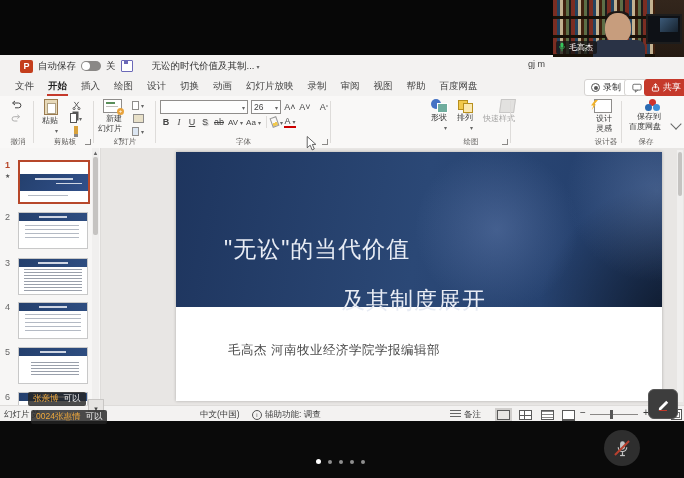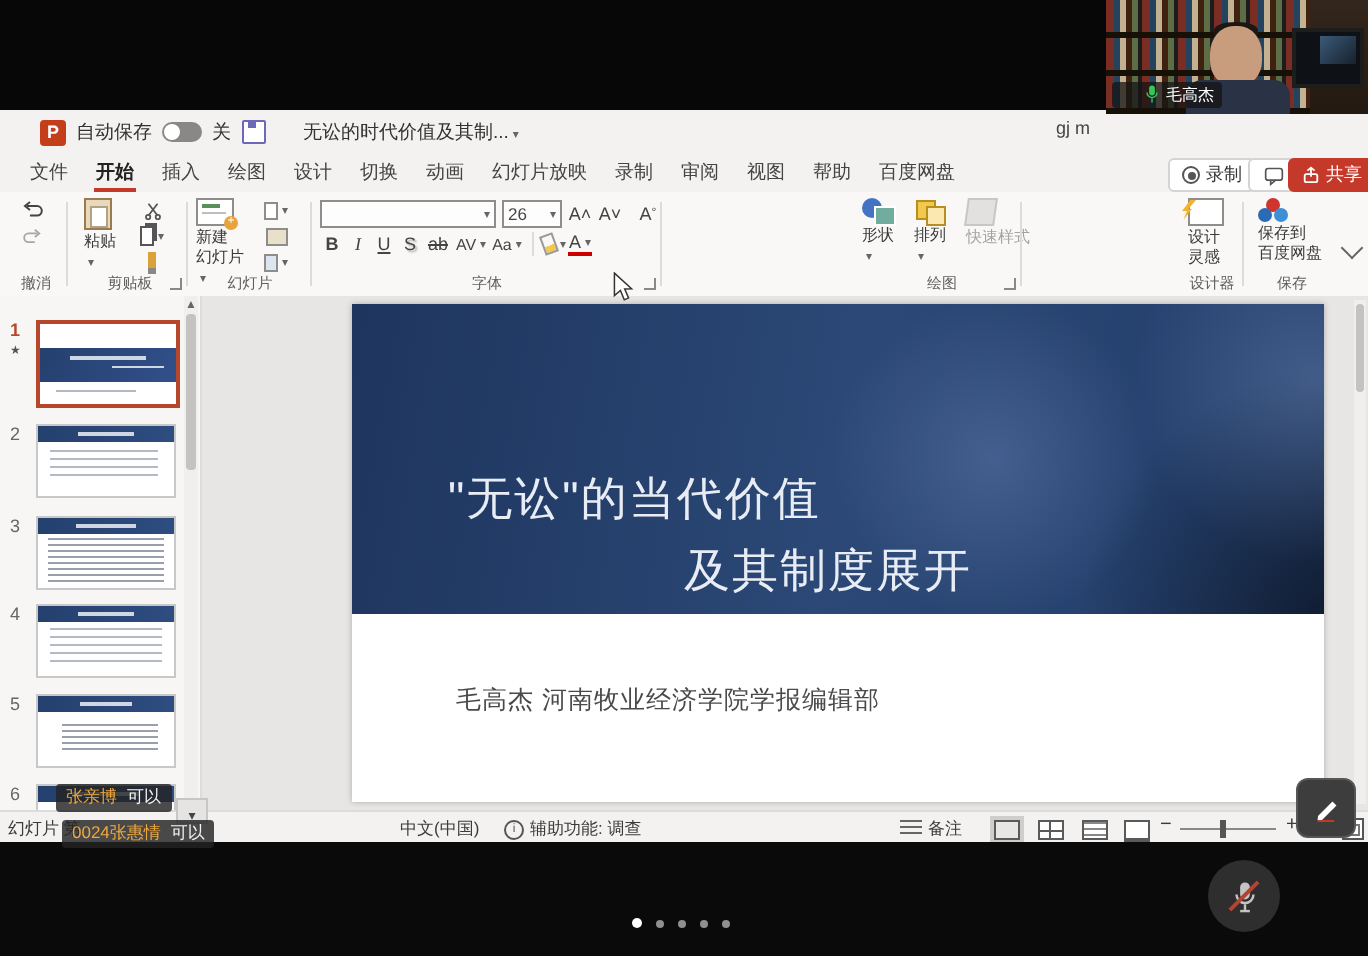--- a/index.html
+++ b/index.html
@@ -34,21 +34,21 @@
   .recdot{width:7px;height:7px;border:1.5px solid #555;border-radius:50%;position:relative;}
   .recdot:before{content:"";position:absolute;left:1.5px;top:1.5px;width:4px;height:4px;border-radius:50%;background:#555;}
   .share{background:#c5392b;border-color:#c5392b;color:#fff;}
   
   .ribbon{position:absolute;left:0;top:41px;width:100%;height:52px;background:#f9f8f7;
           border-bottom:1px solid #d8d6d4;font-size:8px;color:#3b3b3b;}
   .grp{position:absolute;top:0;height:100%;}
   .grp .sepr{position:absolute;right:0;top:5px;bottom:5px;width:1px;background:#dedcda;}
   .glabel{position:absolute;bottom:1px;left:0;right:0;text-align:center;font-size:7.5px;color:#605e5c;white-space:nowrap;}
   .lnch{position:absolute;right:3px;bottom:3px;width:5px;height:5px;border-right:1px solid #8a8886;border-bottom:1px solid #8a8886;}
-  .bigbtn{position:absolute;top:3px;display:flex;flex-direction:column;align-items:flex-start;gap:1px;
+  .bigbtn{position:absolute;top:3px;display:flex;flex-direction:column;align-items:flex-end;gap:1px;
           font-size:8px;color:#3b3b3b;line-height:1.15;text-align:center;}
   .minicol{position:absolute;top:4px;display:flex;flex-direction:column;gap:3px;align-items:center;}
   .mini{width:12px;height:10px;display:flex;align-items:center;justify-content:center;}
   .box{border:1px solid #8f8d8b;background:#fff;}
   .fbtn{display:inline-flex;align-items:center;justify-content:center;width:12px;height:12px;font-size:9px;color:#444;}
   .tlines{position:absolute;background:repeating-linear-gradient(#b4bac4 0 1px,transparent 1px 4px);}
   .li{width:12px;height:9px;background:repeating-linear-gradient(#777 0 1px,transparent 1px 3px);}
   
   .ws{position:absolute;left:0;top:93px;width:100%;height:257px;background:#e8e6e4;}
   .thumbs{position:absolute;left:0;top:0;width:100px;height:100%;background:#f7f6f5;border-right:1px solid #dedcda;overflow:hidden;}
@@ -89,21 +89,21 @@
           background:linear-gradient(180deg,#33261c,#241a12);}
   .shelfrow{position:absolute;left:0;width:78%;height:16px;
     background:repeating-linear-gradient(90deg,#7a2d22 0 4px,#24435f 4px 7px,#c3b291 7px 10px,#40210f 10px 13px,#5d6e46 13px 16px,#1c1c1c 16px 18px);
     border-bottom:3px solid #171007;}
   .tv{position:absolute;right:2px;top:14px;width:32px;height:26px;background:#0e1116;border:2px solid #1d1d1d;}
   .tvglow{position:absolute;right:6px;top:18px;width:18px;height:14px;background:linear-gradient(135deg,#3c5a78,#16222e);}
   .head{position:absolute;left:52px;top:13px;width:26px;height:30px;border-radius:46% 46% 42% 42%;background:#c79d7d;}
   .hair{position:absolute;left:54px;top:11px;width:22px;height:8px;border-radius:50% 50% 0 0;background:#1d1714;}
   .body{position:absolute;left:40px;top:40px;width:52px;height:18px;border-radius:8px 8px 0 0;background:#2a3346;}
   .nametag{position:absolute;left:3px;bottom:3px;display:flex;align-items:flex-start;gap:3px;background:rgba(20,20,20,.75);
-           border-radius:2px;padding:1px 4px 1px 16px;color:#fff;font-size:8px;z-index:7;}
+           border-radius:2px;padding:1px 4px 1px 2px;color:#fff;font-size:8px;z-index:7;}
   .bubble{position:absolute;display:flex;gap:5px;align-items:center;background:rgba(35,35,35,.82);
           border-radius:2px;padding:1px 5px;font-size:8.5px;z-index:5;white-space:nowrap;}
   .bubble .sender{color:#f0a93c;}
   .bubble .msg{color:#f2f2f2;}
   .penbtn{position:absolute;left:648px;top:389px;width:28px;height:28px;background:#3d3d3d;border:1px solid #565656;
           border-radius:6px;z-index:5;display:flex;align-items:center;justify-content:center;}
   .dnbox{position:absolute;left:88px;top:399px;width:14px;height:11px;background:#e6e4e2;border:1px solid #c8c6c4;
          z-index:4;display:flex;align-items:center;justify-content:center;}
   .dot{width:4px;height:4px;border-radius:50%;background:#8f8f8f;display:inline-block;}
   .dot.on{background:#fff;width:5px;height:5px;}
@@ -387,21 +387,21 @@
 
         <div class="sb" style="right:1px;top:0;width:7px;height:100%">
           <span class="upA abs" style="left:0;top:1px;width:7px;height:7px"></span>
           <div class="sbthumb" style="left:1px;top:9px;width:5px;height:78px"></div>
         </div>
       </div>
 
       <div class="slide">
         <div class="banner">
           <div class="stitle" style="left:48px;top:82px">"无讼"的当代价值</div>
-          <div class="stitle" style="left:166px;top:118px">及其制度展开</div>
+          <div class="stitle" style="left:166px;top:133px">及其制度展开</div>
         </div>
         <div class="author">毛高杰  河南牧业经济学院学报编辑部</div>
       </div>
 
       <div class="sb" style="left:677px;top:2px;width:6px;height:252px">
         <div class="sbthumb" style="left:1px;top:2px;width:4px;height:44px"></div>
       </div>
     </div>
 
     <div class="status">

